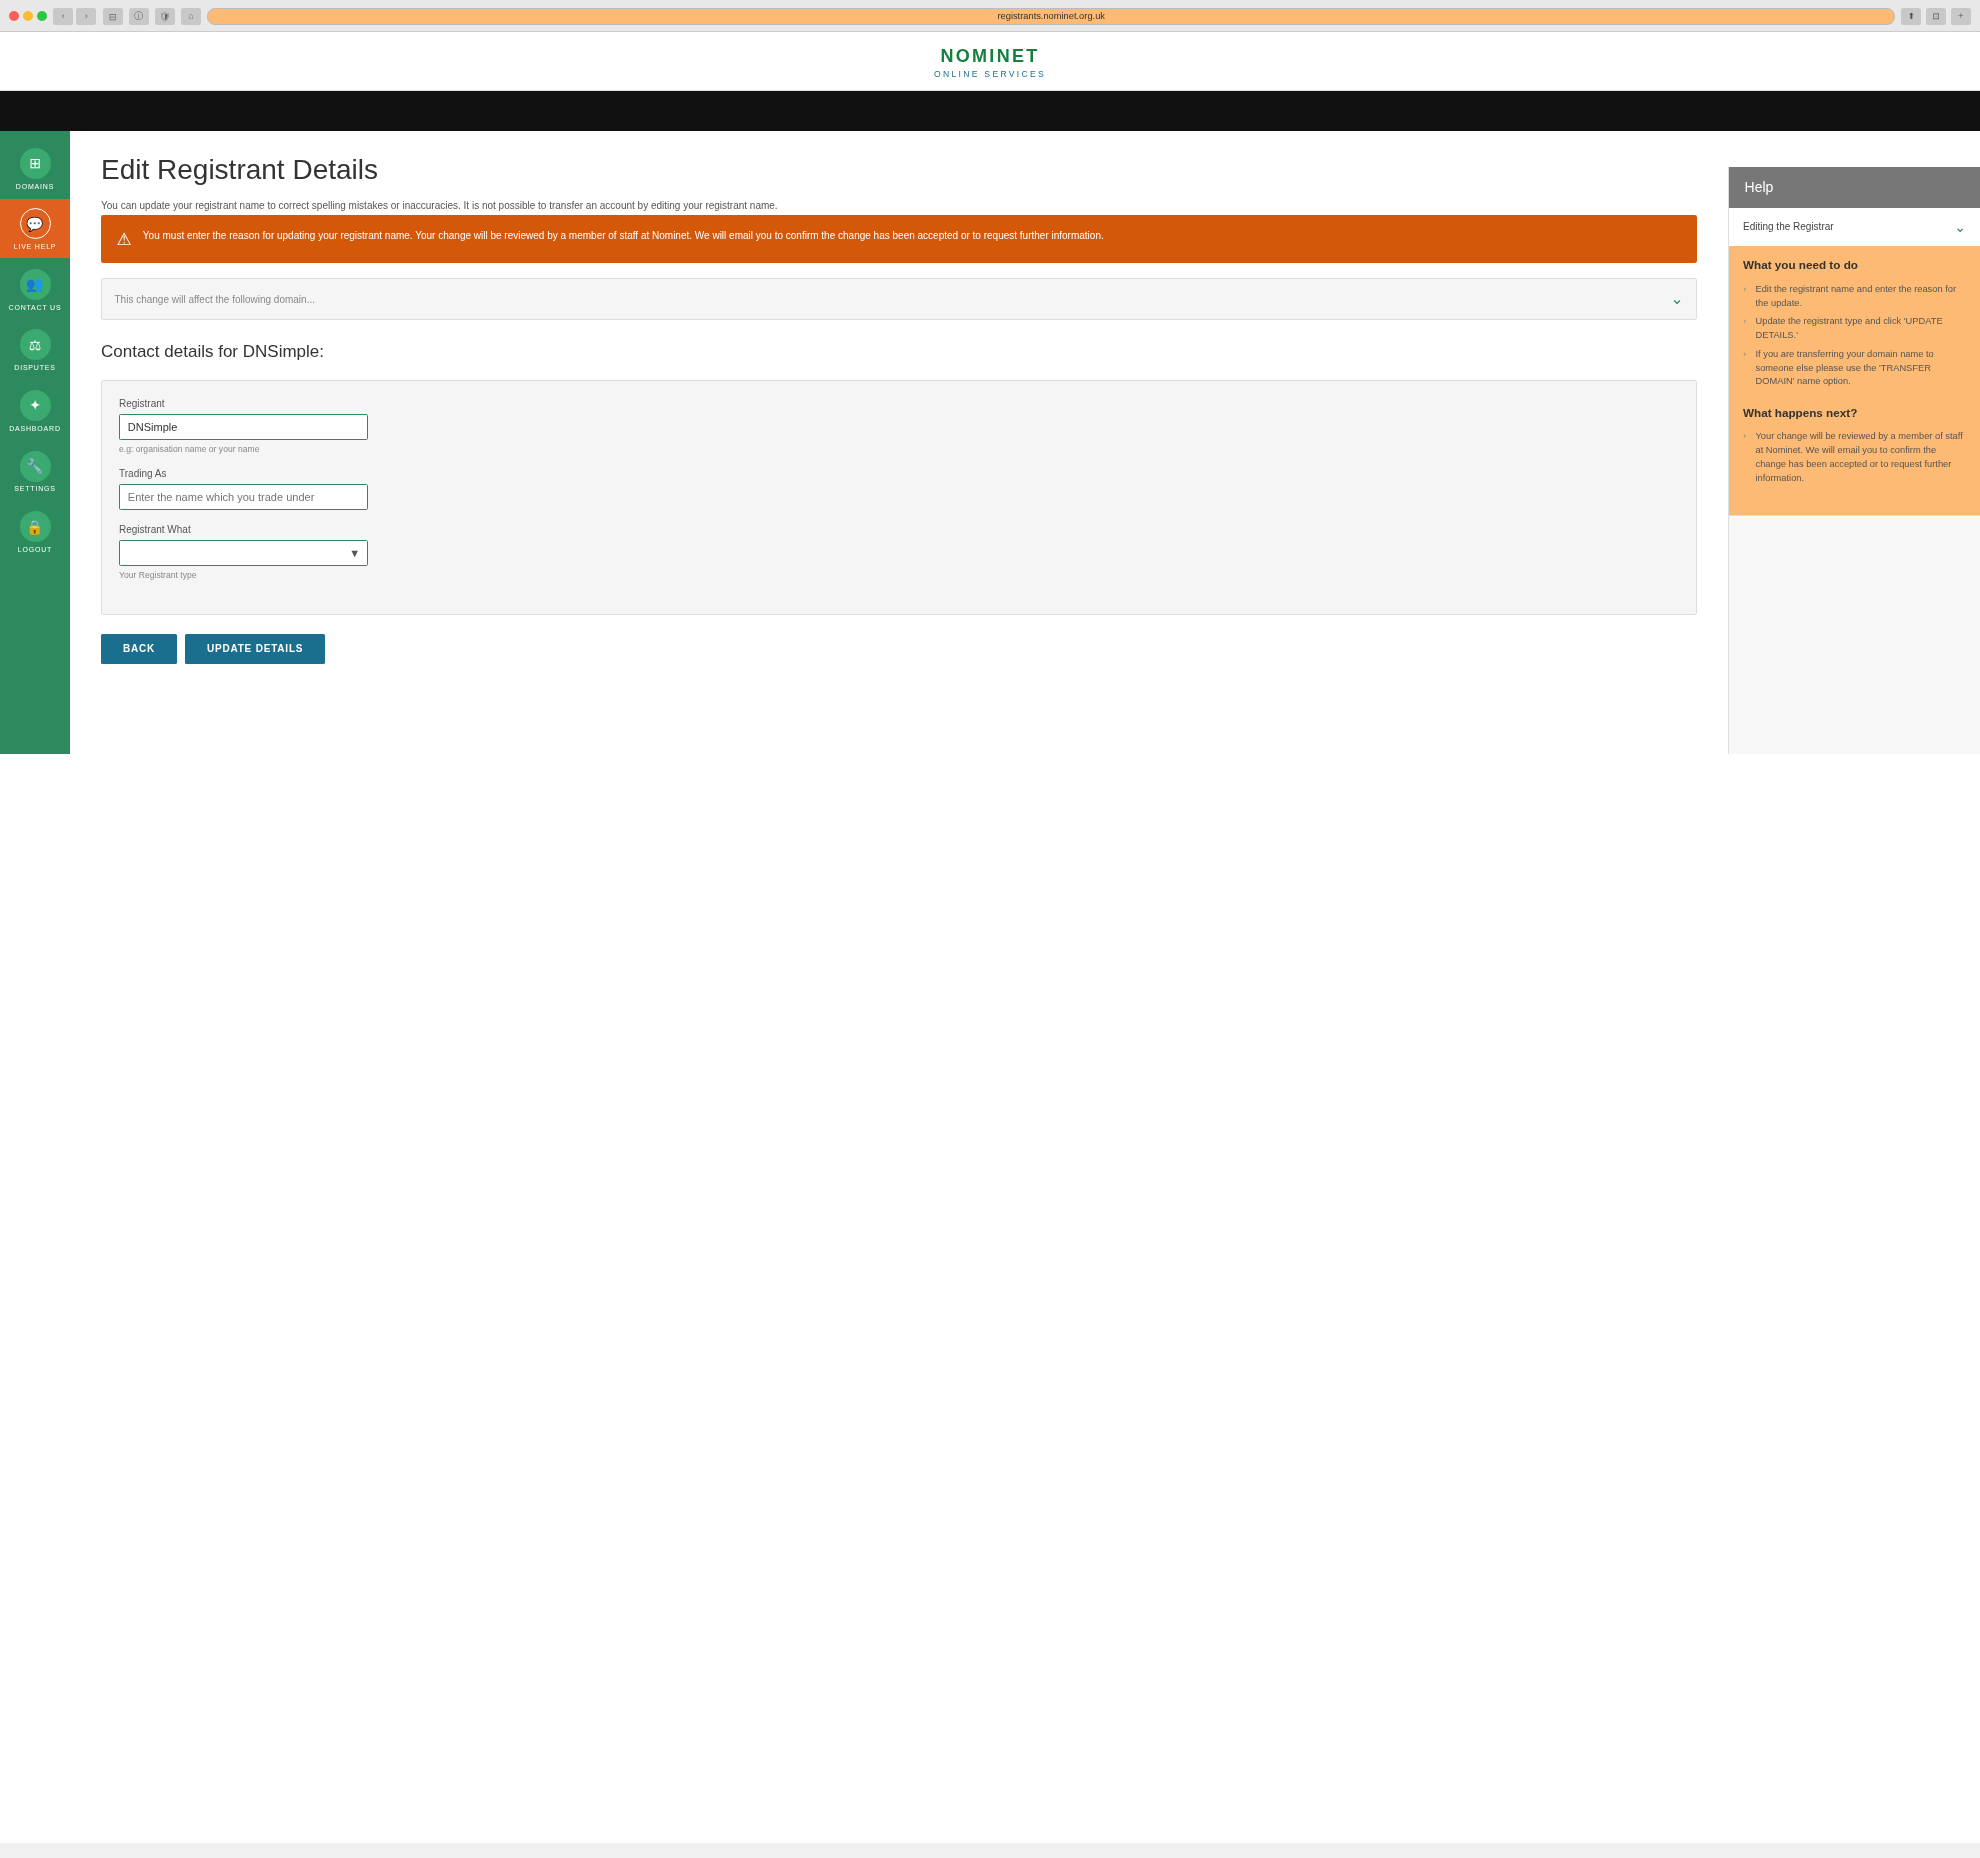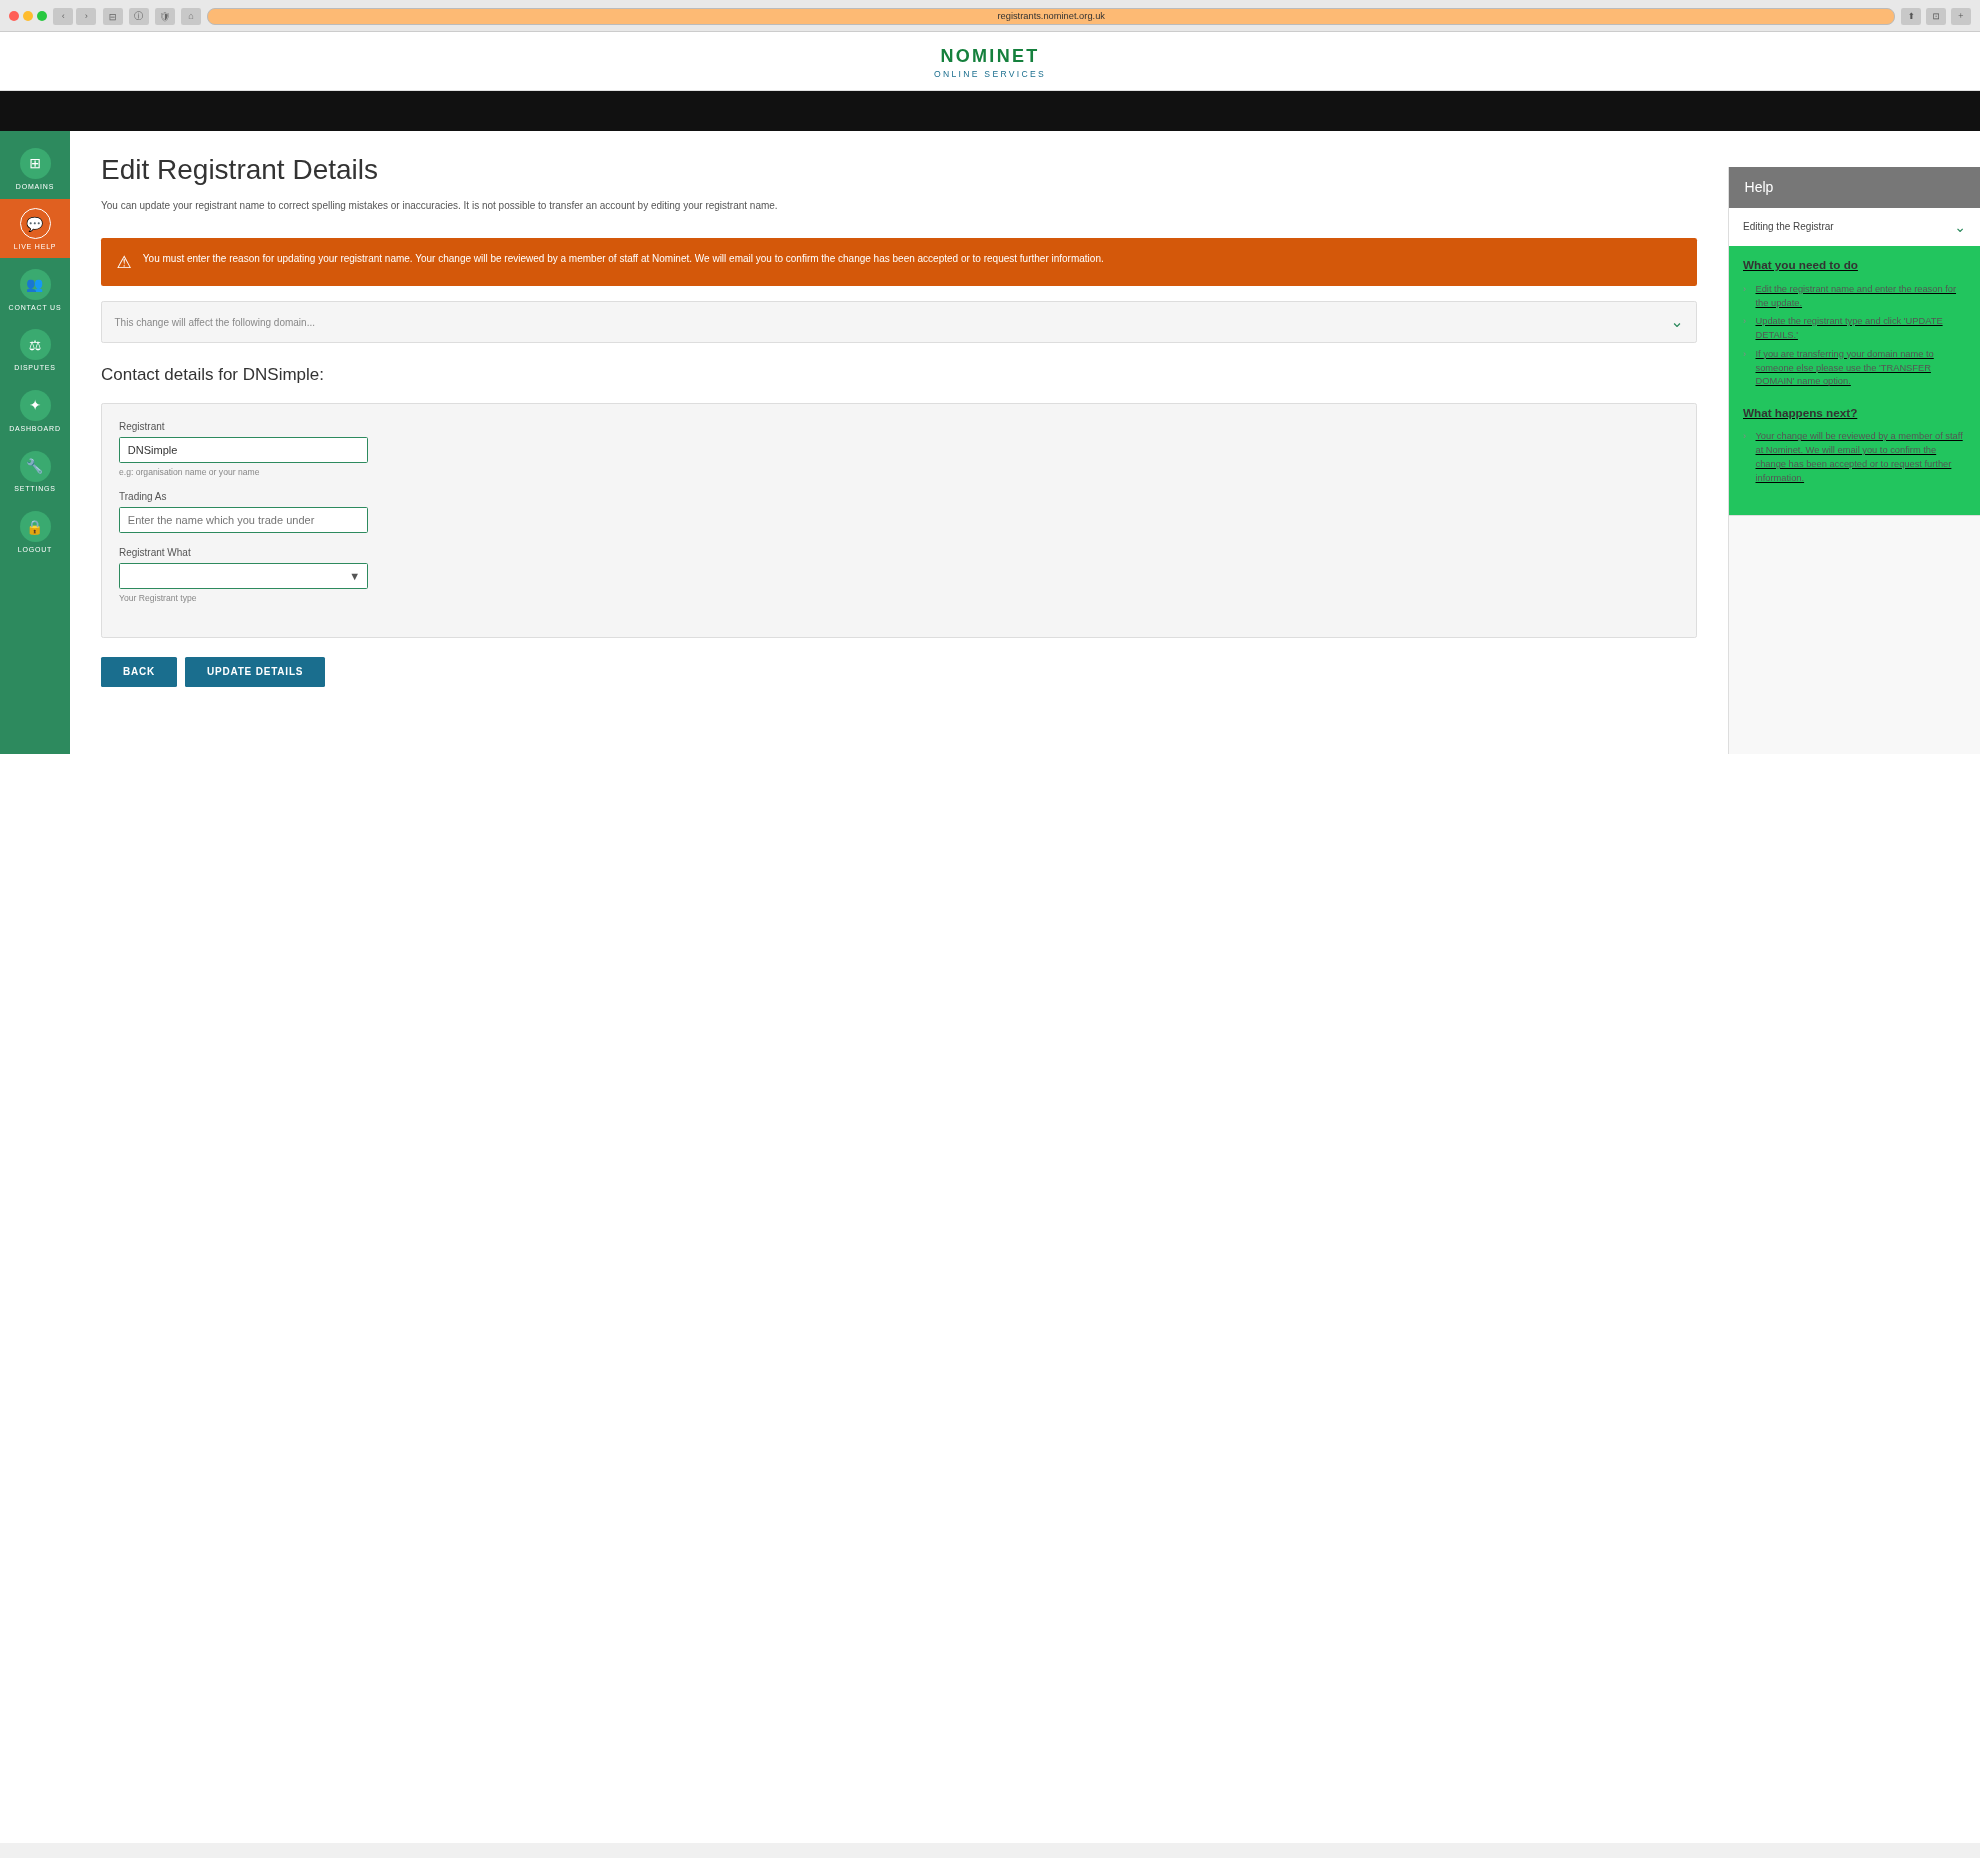--- a/index.html
+++ b/index.html
@@ -139,21 +139,21 @@
     }
     .page-title {
       font-size: 28px;
       font-weight: 300;
       color: #333;
       margin-bottom: 12.5px;
     }
     .intro-text {
       font-size: 10px;
       color: #555;
-      margin-bottom: 25px;
+      margin-bottom: 2px;
       line-height: 1.5;
     }
 
     
     .alert-warning {
       background: #d4580a;
       color: white;
       padding: 12.5px 15.6px;
       border-radius: 2.3px;
       display: flex;
@@ -295,21 +295,21 @@
       align-items: center;
       padding: 11px 14px;
       cursor: pointer;
       background: white;
     }
     .help-accordion-title {
       font-size: 10px;
       color: #444;
     }
     .help-chevron { color: #2d8a5e; font-size: 14px; }
-    .help-body { padding: 12.5px 14px; background: #22c55e; text-decoration: underline; }
+    .help-body { padding: 12.5px 14px; background: #fdba74; }
     .help-subtitle {
       font-size: 11.7px;
       font-weight: 600;
       color: #333;
       margin-bottom: 9.3px;
     }
     .help-list { list-style: none; margin-bottom: 14px; }
     .help-list li {
       font-size: 9.3px;
       color: #555;

